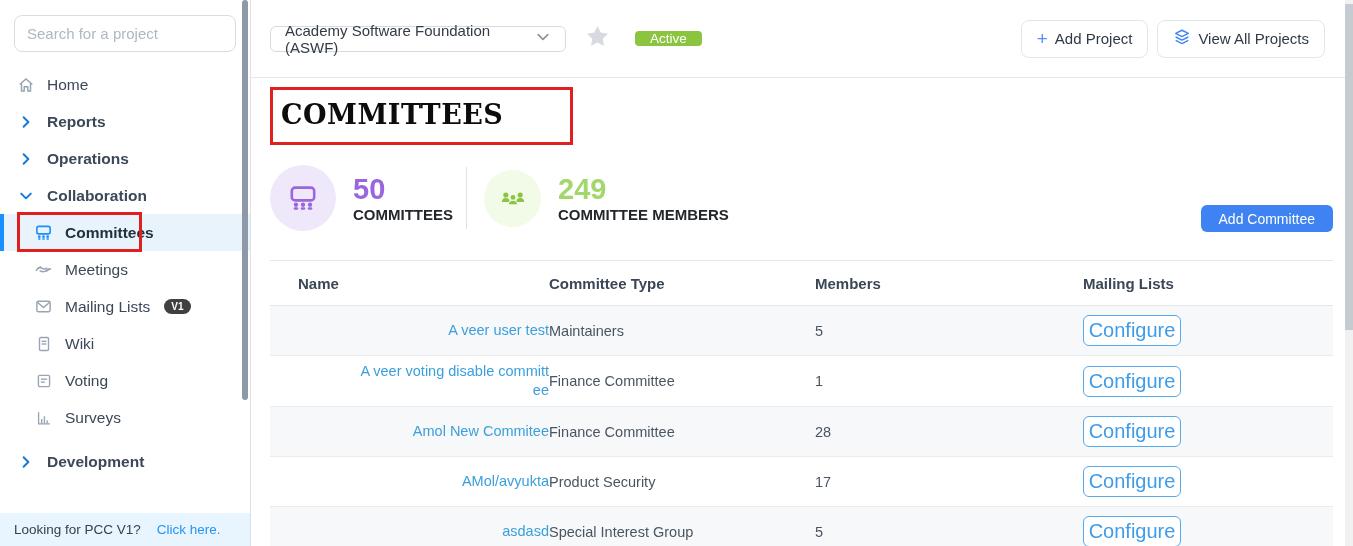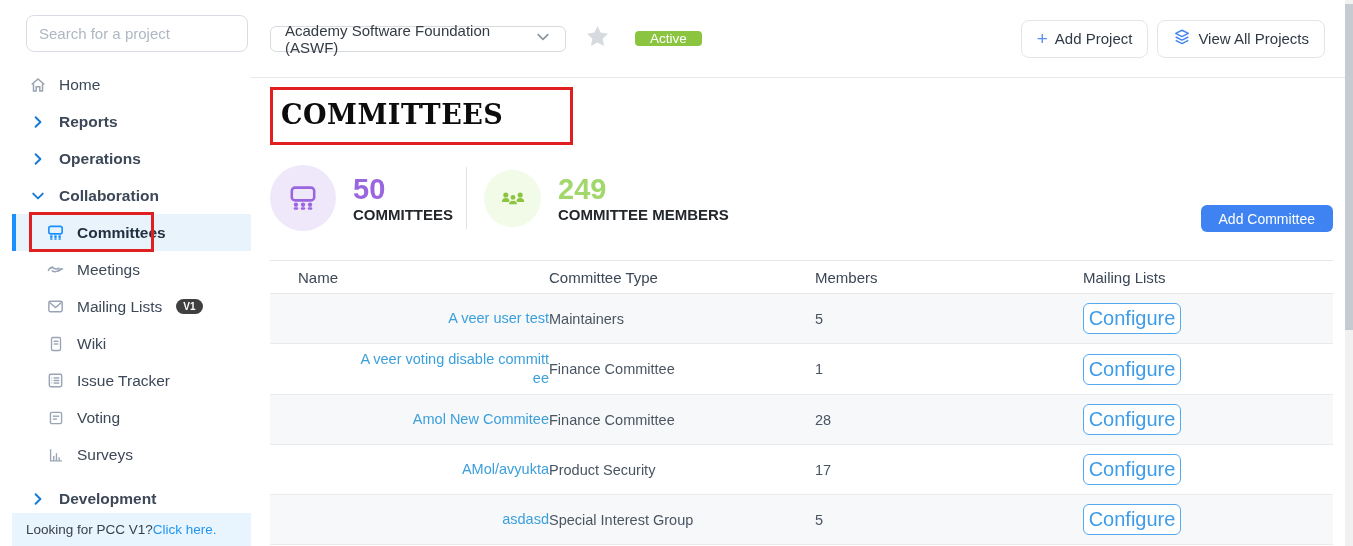--- a/index.html
+++ b/index.html
@@ -2,21 +2,21 @@
 <html><head>
 <meta charset="utf-8">
 <style>
   * { box-sizing: border-box; margin: 0; padding: 0; }
   html,body { width:1353px; height:546px; overflow:hidden; background:#fff;
     font-family:"Liberation Sans", sans-serif; color:#3c4858; }
   .stage { position:relative; width:1353px; height:546px; }
 
   
   .sidebar { position:absolute; left:0; top:0; width:251px; height:546px;
-    background:#fff; border-right:1px solid #dde2e8;margin-left:12px; }
+    background:#fff; border-right:1px solid #dde2e8; }
   .sb-scroll-thumb { position:absolute; right:2px; top:0; width:6px; height:400px;
     background:#8d99a9; border-radius:3px; }
   .search-wrap { padding:15px 14px 0 14px; }
   .search-input { width:100%; height:37px; border:1px solid #d9dde3; border-radius:8px;
     padding:0 12px; font-size:15px; color:#3c4858; outline:none;
     font-family:"Liberation Sans", sans-serif; }
   .search-input::placeholder { color:#aeb7c2; }
   .nav { margin-top:14px; }
   .nav-item { position:relative; display:flex; align-items:center; gap:12px;
     padding:0 16px; height:37px; font-size:15.5px; cursor:pointer; color:#3c4858; }
@@ -26,21 +26,21 @@
     align-items:center; justify-content:center; }
   .nav-item.active { background:#e9f3fc; color:#22313f; font-weight:600; }
   .nav-item.active::before { content:""; position:absolute; left:0; top:0; bottom:0;
     width:4px; background:#1890ff; }
   .red-box-nav { position:absolute; left:17px; top:-2px; width:125px; height:40px;
     border:3px solid #e02020; pointer-events:none; }
   .v1-badge { background:#404040; color:#fff; font-size:10px; font-weight:700;
     border-radius:9px; padding:2px 7px; margin-left:2px; }
   .sb-footer { position:absolute; left:0; bottom:0; width:250px; height:33px;
     background:#e9f5fe; display:flex; align-items:center; padding:0 14px;
-    font-size:13.5px; color:#38414c; gap:0; }
+    font-size:13.5px; color:#38414c; gap:16px; }
   .sb-footer a { color:#2196f3; text-decoration:none; cursor:pointer; }
 
   
   .main { position:absolute; left:251px; top:0; width:1102px; height:546px; background:#fff; }
   .main-scrollbar { position:absolute; right:0; top:0; width:8px; height:546px;
     background:#f1f1f1; }
   .main-scroll-thumb { position:absolute; right:0; top:4px; width:8px; height:326px;
     background:#c6cbd1; }
 
   .topbar { height:78px; border-bottom:1px solid #e8e8e8; display:flex;
@@ -69,22 +69,22 @@
   .stat-num { font-size:29px; font-weight:700; line-height:30px; }
   .stat-num.purple { color:#9a66e0; }
   .stat-num.green  { color:#a2d76c; }
   .stat-label { font-size:15px; font-weight:700; color:#23272b; margin-top:2px; }
   .stat-divider { width:1px; height:62px; background:#e2e2e2; margin:0 15px 0 13px; }
   .btn-add-committee { position:absolute; right:0; bottom:2px; background:#3f83f2;
     color:#fff; border:none; border-radius:6px; height:27px; padding:0 18px;
     font-size:14px; cursor:pointer; font-family:"Liberation Sans", sans-serif; }
 
   .table { margin-top:26px; width:1063px; }
-  .t-head { display:flex; height:34px; align-items:center; border-top:1px solid #e7e7e7;
-    border-bottom:1px solid #e7e7e7; font-size:15px; font-weight:400; color:#3b4656; }
+  .t-head { display:flex; height:46px; align-items:center; border-top:1px solid #e7e7e7;
+    border-bottom:1px solid #e7e7e7; font-size:15px; font-weight:700; color:#3b4656; }
   .t-row { display:flex; min-height:50px; align-items:center; border-bottom:1px solid #ebebeb;
     font-size:14.5px; color:#4a5562; }
   .t-row:nth-child(odd) { background:#f7f8f9; }
   .c-name { width:279px; padding-left:28px; }
   .t-row .c-name { padding-left:58px;text-align:right; }
   .c-name a { color:#3b9fdc; text-decoration:none; cursor:pointer; display:inline-block;
     max-width:195px; word-break:break-all; line-height:19px; padding:6px 0; }
   .c-type { width:266px; }
   .c-members { width:263px; }
   .c-mailing { flex:1; padding-left:5px; }
@@ -184,34 +184,20 @@
         <span class="ic">
           <svg width="18" height="18" viewBox="0 0 20 20" fill="none" stroke="#98a3b3" stroke-width="1.5">
             <rect x="5" y="2.8" width="10" height="14.4" rx="1.5"></rect>
               <line x1="7.3" y1="7" x2="12.7" y2="7"></line>
               <line x1="7.3" y1="10" x2="12.7" y2="10"></line>
           </svg>
           </span>
         <span>Wiki</span>
       </div>
 
-      <div class="nav-item sub">
-        <span class="ic">
-          <svg width="19" height="19" viewBox="0 0 20 20" fill="none" stroke="#98a3b3" stroke-width="1.5">
-            <rect x="3.5" y="3.5" width="13" height="13" rx="1.5"></rect>
-            <line x1="8" y1="7.3" x2="14" y2="7.3"></line>
-              <line x1="8" y1="10" x2="14" y2="10"></line>
-              <line x1="8" y1="12.7" x2="14" y2="12.7"></line>
-            <line x1="5.8" y1="7.3" x2="6.4" y2="7.3"></line>
-              <line x1="5.8" y1="10" x2="6.4" y2="10"></line>
-              <line x1="5.8" y1="12.7" x2="6.4" y2="12.7"></line>
-          </svg>
-          </span>
-        <span>Issue Tracker</span>
-      </div>
 
       <div class="nav-item sub">
         <span class="ic">
           <svg width="18" height="18" viewBox="0 0 20 20" fill="none" stroke="#98a3b3" stroke-width="1.5">
             <rect x="3.8" y="3.8" width="12.4" height="12.4" rx="1.5"></rect>
               <line x1="6.5" y1="8" x2="13.5" y2="8"></line>
               <line x1="6.5" y1="11.2" x2="11" y2="11.2"></line>
           </svg>
           </span>
         <span>Voting</span>

